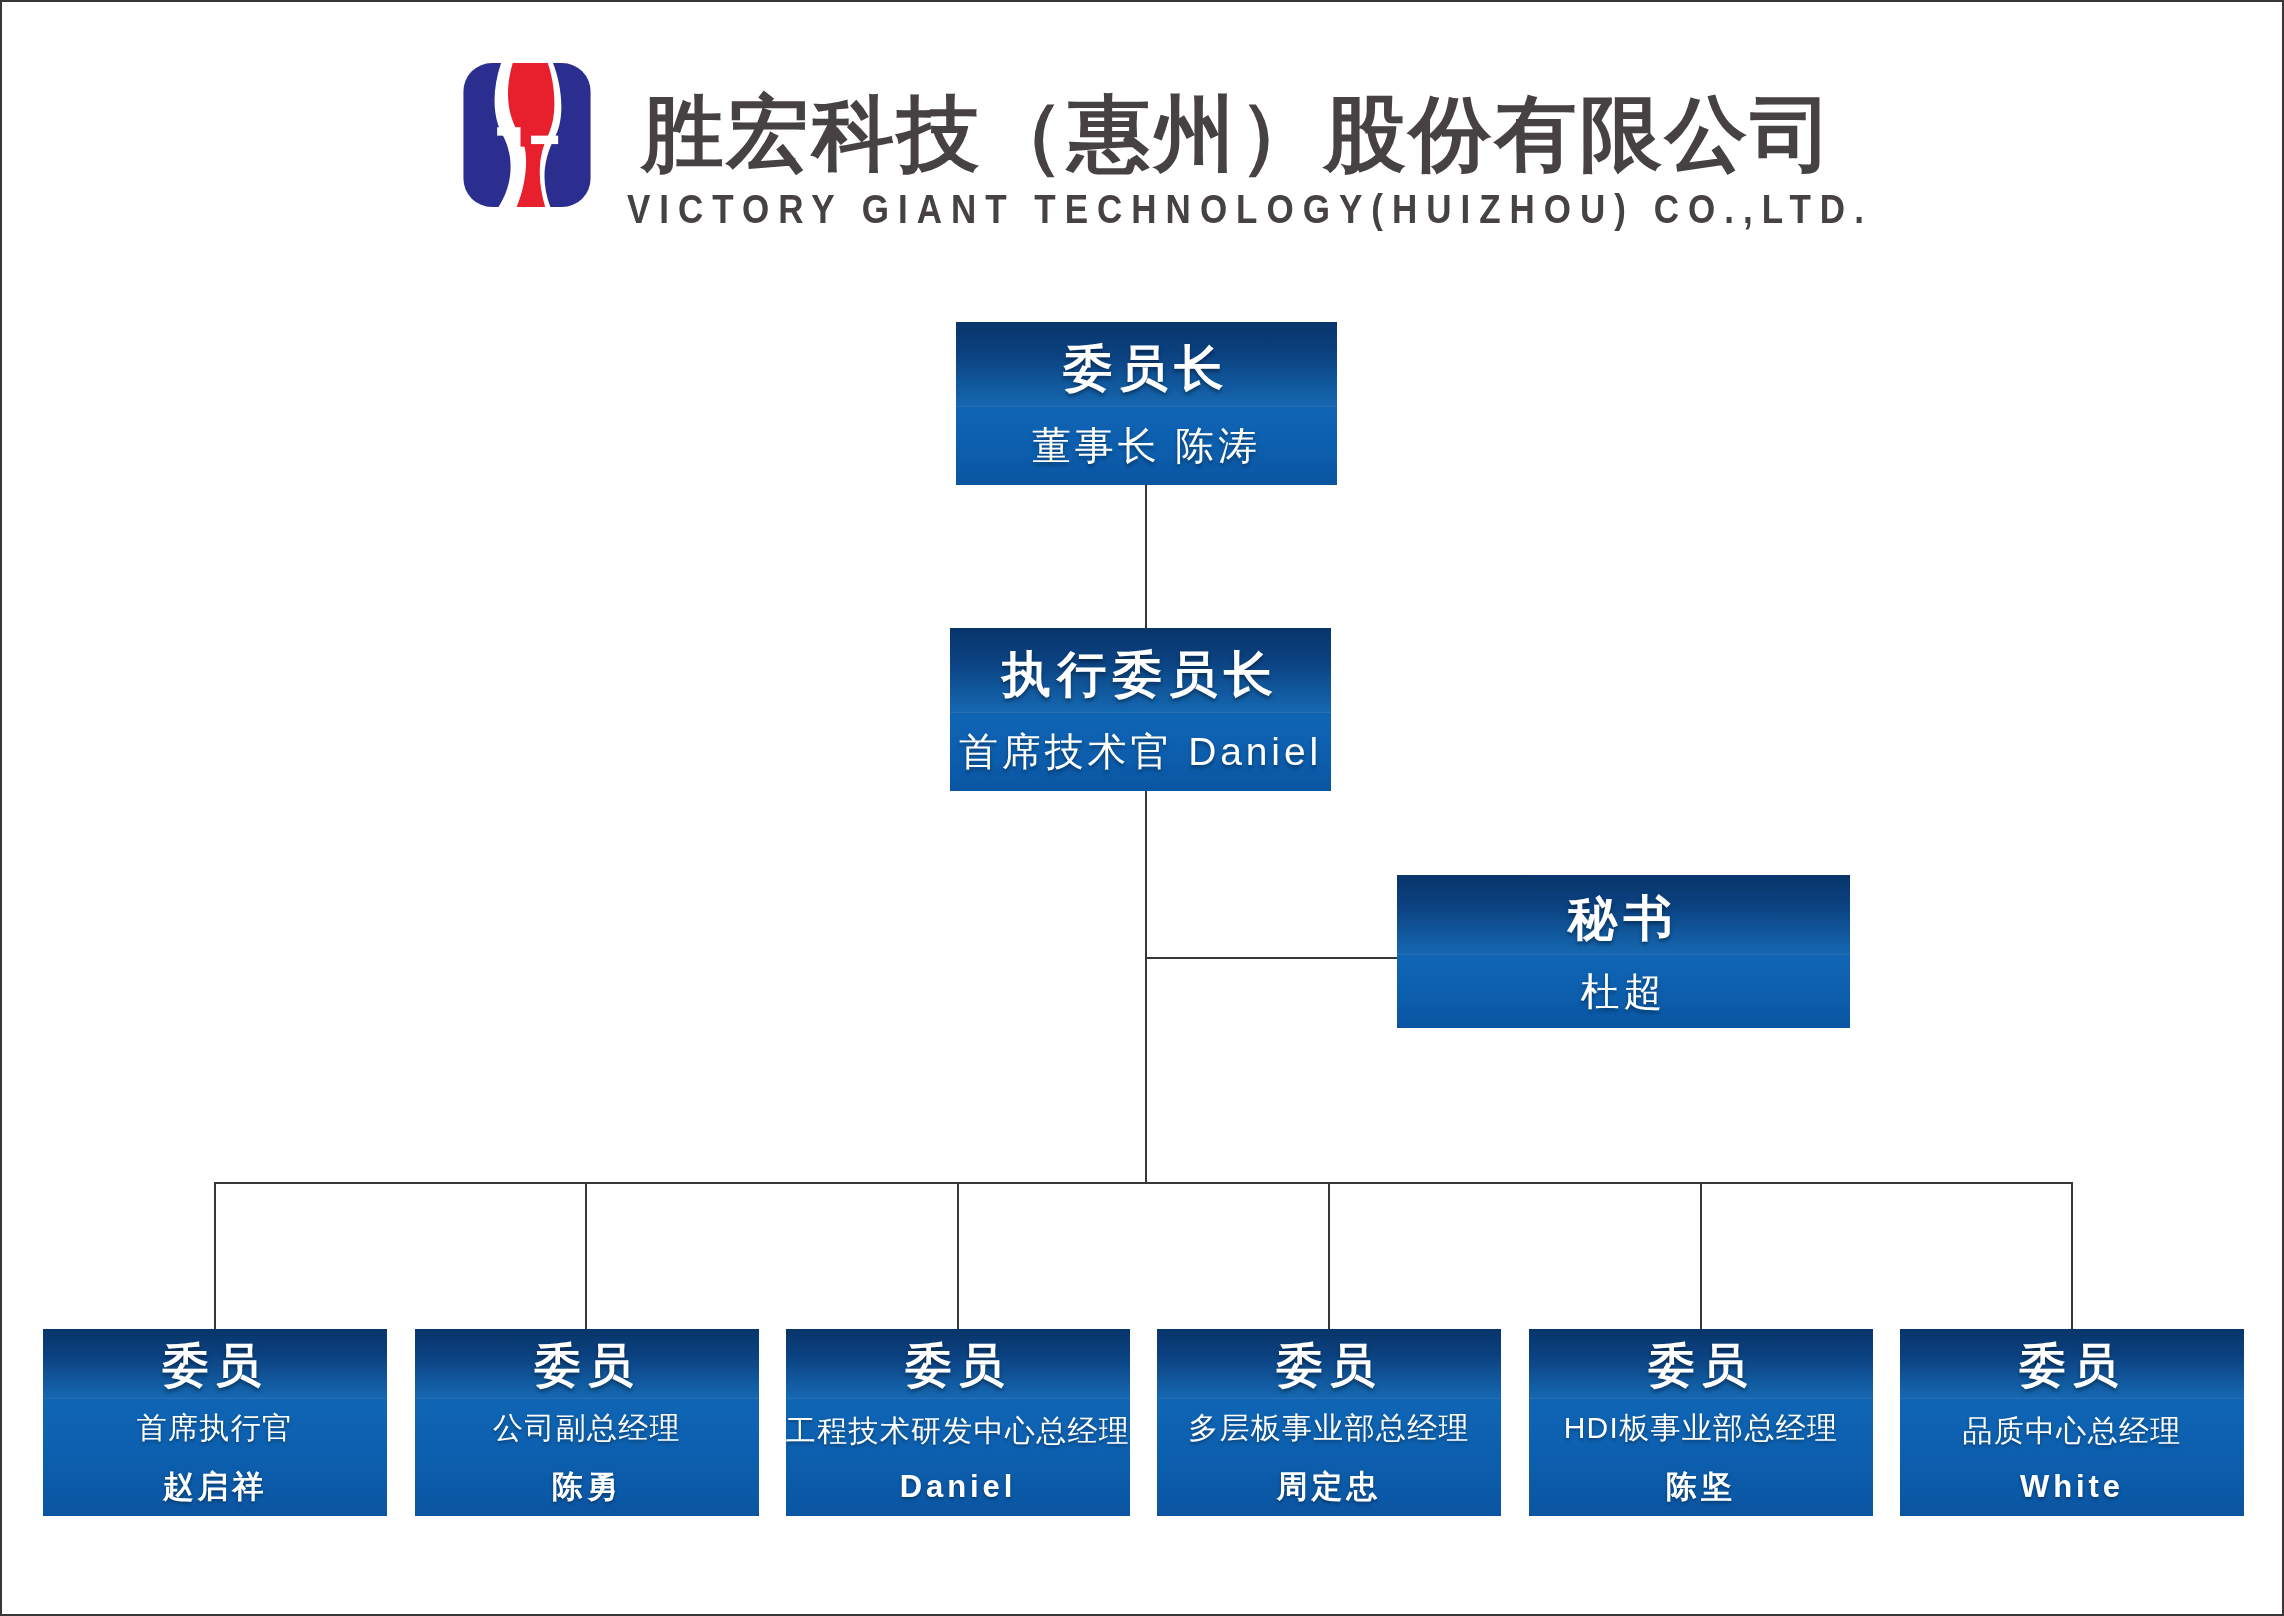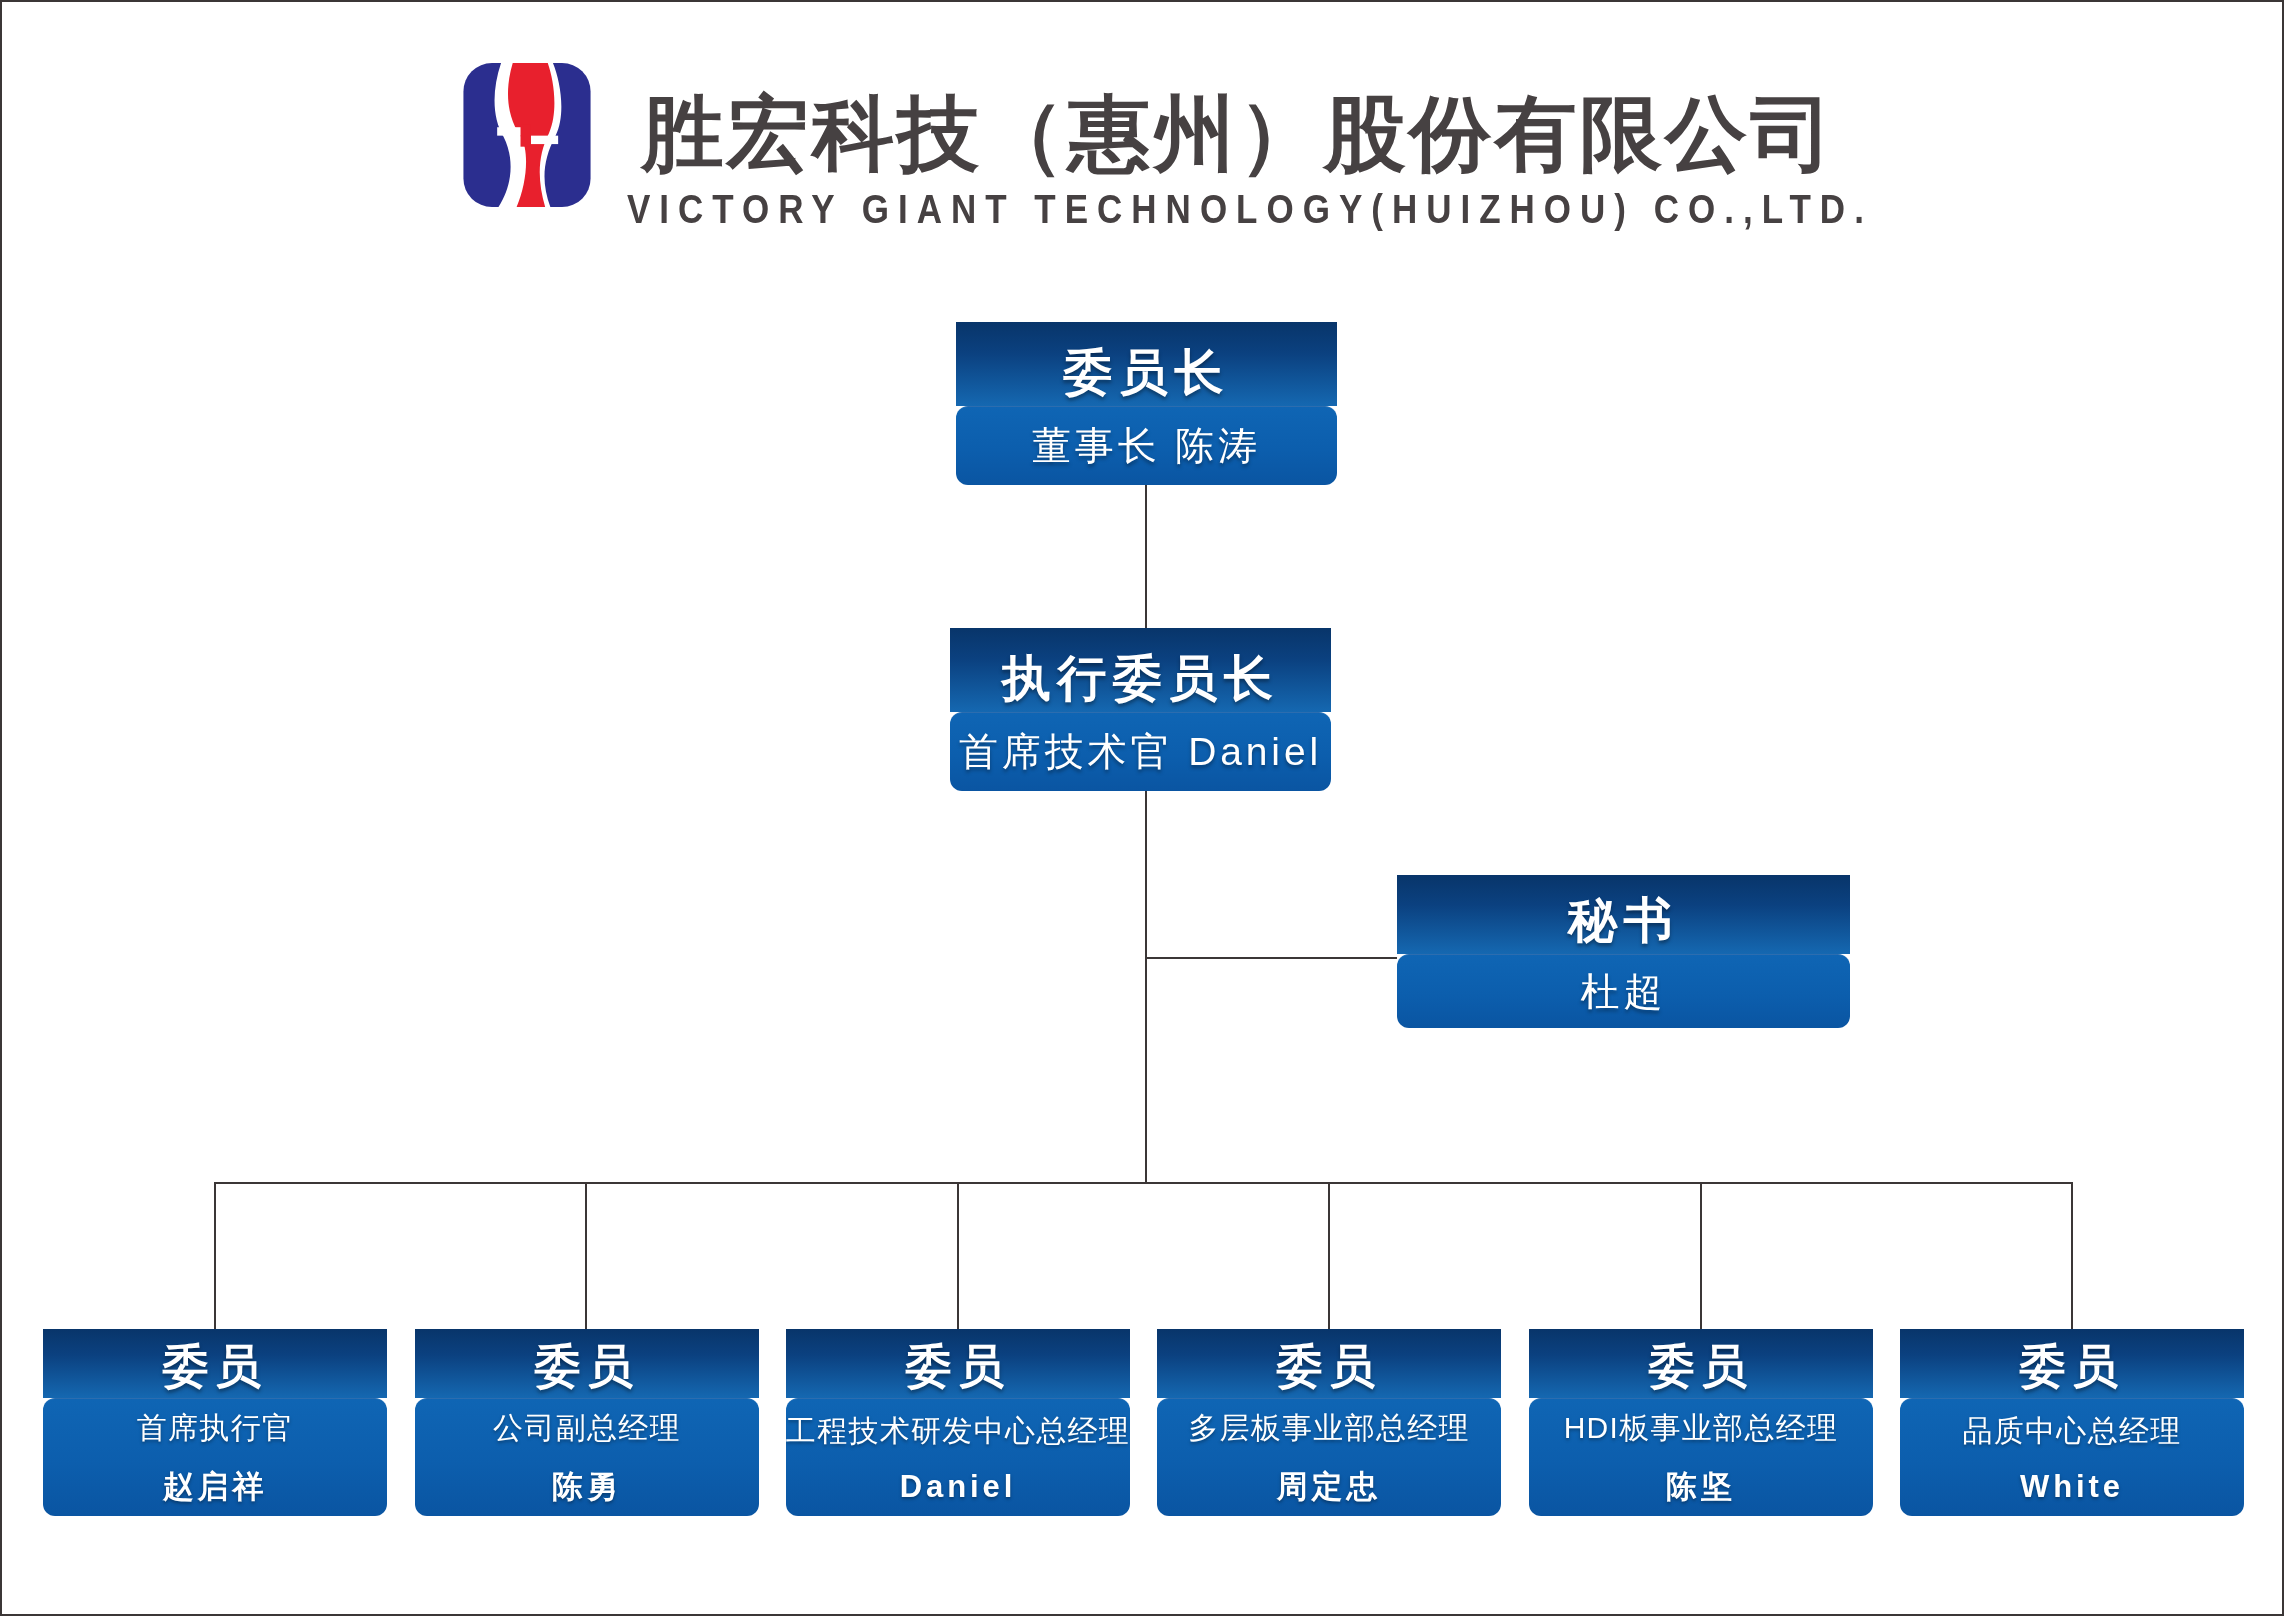--- a/index.html
+++ b/index.html
@@ -64,33 +64,33 @@
     position: absolute;
     display: flex;
     flex-direction: column;
     color: #ffffff;
     text-align: center;
     overflow: hidden;
   }
   .sec-top {
     background: linear-gradient(180deg, #08356a 0%, #0b4180 38%, #1568b1 100%);
     display: flex;
-    align-items: flex-end;
+    align-items: center;
     justify-content: center;
   }
   .sec-bottom {
     background: linear-gradient(180deg, #0f65b4 0%, #0c5ead 55%, #0a55a2 100%);
     border-top: 1.3px solid rgba(255,255,255,0.14);
     display: flex;
     flex-direction: column;
     align-items: center;
     justify-content: center;
   }
   .org-box .sec-top { flex: 0 0 51.8%; }
-  .org-box .sec-bottom { flex: 1 1 auto; border-radius: 12px; }
+  .org-box .sec-bottom { flex: 1 1 auto; }
   .org-box.member .sec-top { flex: 0 0 37%; }
 
   .box-title {
     font-size: 49px;
     font-weight: 600;
     letter-spacing: 6.5px;
     padding-top: 9px;
     text-shadow: 0 2.6px 3.9px rgba(0,0,0,0.35);
     white-space: nowrap;
   }

